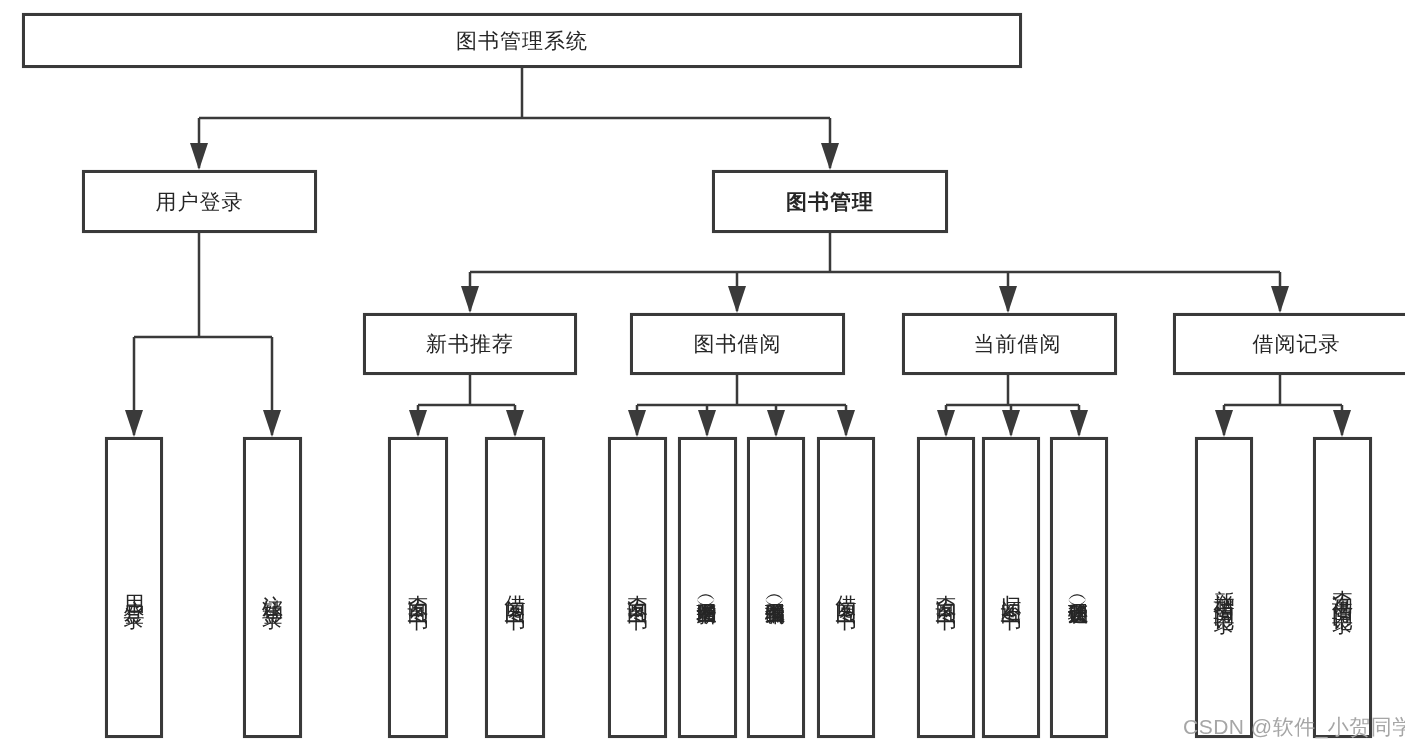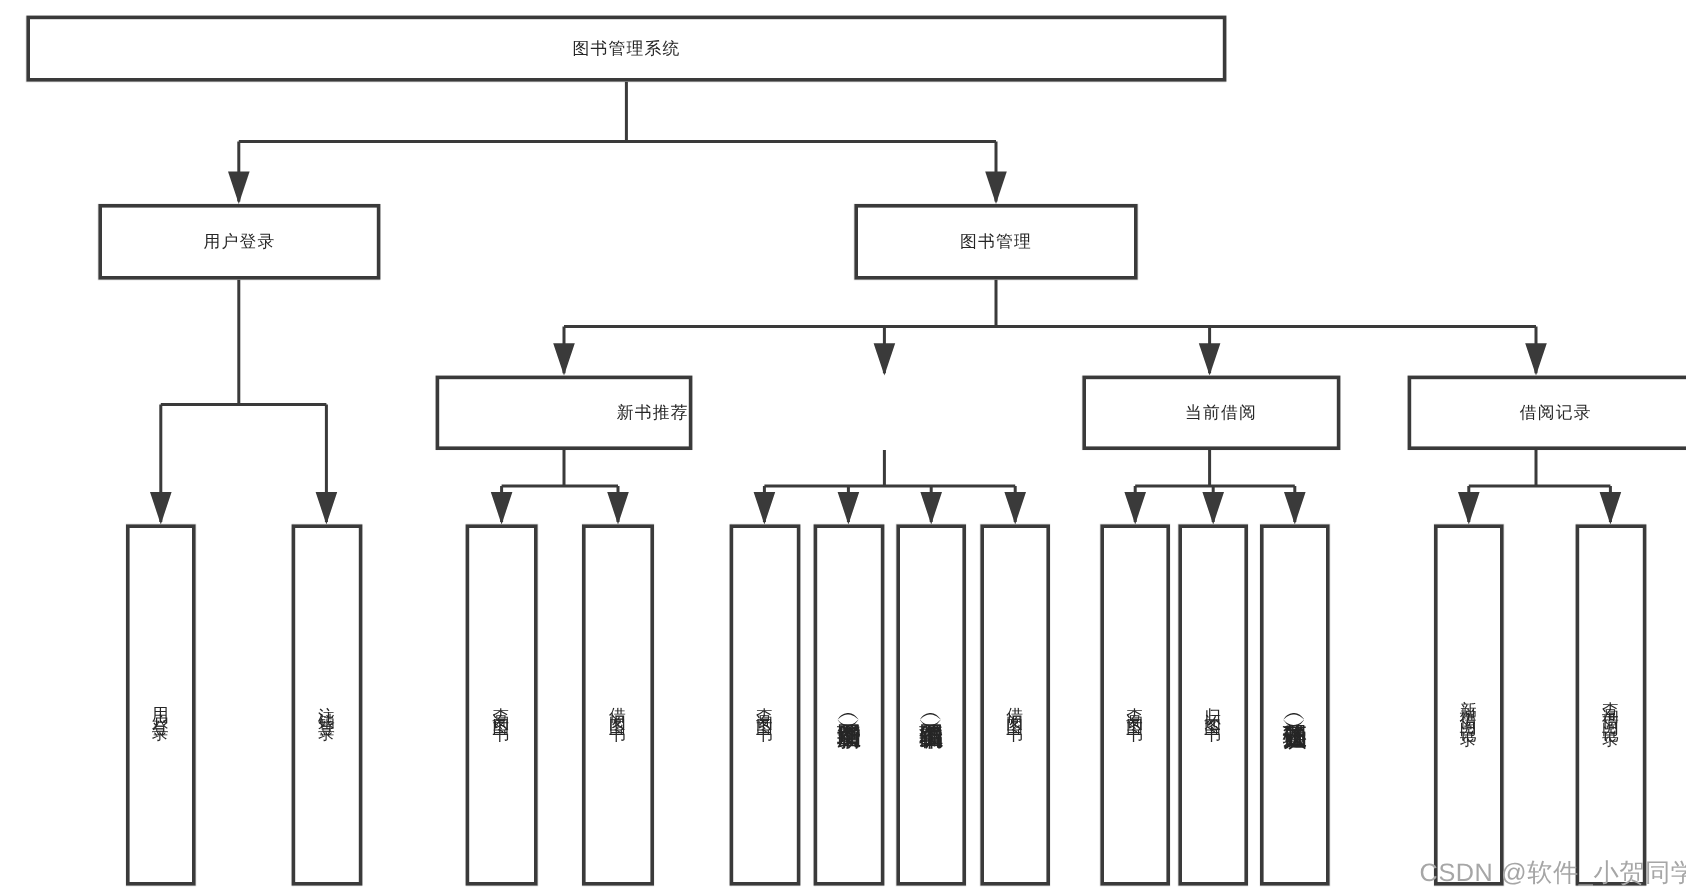--- a/index.html
+++ b/index.html
@@ -11,37 +11,37 @@
     color:#262626;
     overflow:hidden;
   }
   svg.connectors{position:absolute;left:0;top:0;z-index:1;}
   .node{
     position:absolute;
     box-sizing:border-box;
     background:#ffffff;
     border:3px solid #3a3a3a;
     display:flex;align-items:center;justify-content:center;
-    font-size:14px;
+    font-size:21px;
     letter-spacing:1px;
     z-index:2;
     box-shadow:0 0 1px rgba(0,0,0,.25);
     white-space:nowrap;
   }
   .vnode{
     writing-mode:vertical-rl;
     text-orientation:mixed;
     letter-spacing:5px;
   }
   .vnode.long{letter-spacing:0;font-size:20px;}
   
   .root   {left:22px;  top:13px;  width:1000px;height:55px;}
   .l2a    {left:82px;  top:170px; width:235px; height:63px;}
-  .l2b    {left:712px; top:170px; width:236px; height:63px;}
-  .l3a    {left:363px; top:313px; width:214px; height:62px;justify-content:flex-end;}
+  .l2b    {left:712px; top:170px; width:236px; height:63px;font-weight:bold;}
+  .l3a    {left:363px; top:313px; width:214px; height:62px;}
   .l3b    {left:630px; top:313px; width:215px; height:62px;}
   .l3c    {left:902px; top:313px; width:215px; height:62px;padding-left:16px;}
   .l3d    {left:1173px;top:313px; width:247px; height:62px;}
   .leaf   {top:437px;  height:301px;}
   .g0a{left:105px; width:58px;}
   .g0b{left:243px; width:59px;}
   .g1a{left:388px; width:60px;}
   .g1b{left:485px; width:60px;}
   .g2a{left:608px; width:59px;}
   .g2b{left:678px; width:59px;}
@@ -109,20 +109,23 @@
   <div class="node l2a">
     <span>用户登录</span>
   </div>
   <div class="node l2b">
     <span>图书管理</span>
   </div>
 
   <div class="node l3a">
     <span>新书推荐</span>
   </div>
+  <div class="node l3b">
+    <span>图书借阅</span>
+  </div>
   <div class="node l3c">
     <span>当前借阅</span>
   </div>
   <div class="node l3d">
     <span>借阅记录</span>
   </div>
 
   <div class="node vnode leaf g0a">
     <span>用户登录</span>
   </div>

